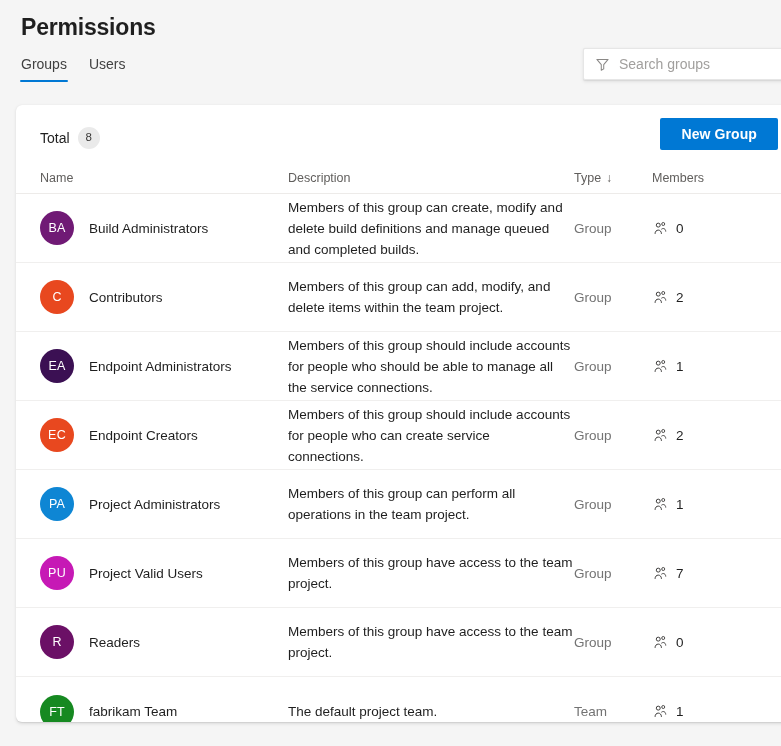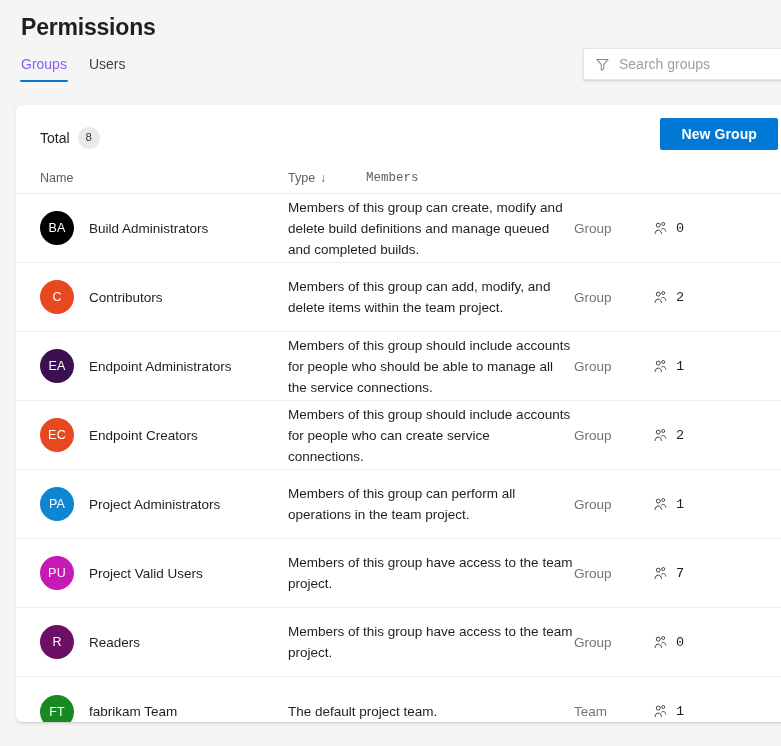--- a/index.html
+++ b/index.html
@@ -48,21 +48,21 @@
     align-items: flex-start;
   }
   .tab {
     position: relative;
     font-size: 14px;
     color: #424242;
     padding: 2px 1px 9px 1px;
     cursor: pointer;
     line-height: 18px;
   }
-  .tab.active { color: #8b5cf6; }
+  .tab.active { color: #404040; }
   .tab.active::after {
     content: "";
     position: absolute;
     left: 0; right: 0; bottom: 0;
     height: 2px;
     background: #0078d4;
     border-radius: 1px;
   }
 
   .search-wrap {
@@ -175,21 +175,21 @@
     font-size: 12.5px;
     color: #605e5c;
     font-weight: 400;
     display: flex;
     align-items: center;
     gap: 5px;
   }
   .col-name { width: 248px; flex: 0 0 248px; }
   .col-desc { width: 286px; flex: 0 0 286px; }
   .col-type { width: 78px; flex: 0 0 78px; }
-  .col-members { width: 90px; flex: 0 0 90px; font-family: Liberation Mono, monospace; }
+  .col-members { width: 90px; flex: 0 0 90px; }
 
   .sort-arrow {
     display: inline-block;
     color: #605e5c;
     font-size: 12px;
     line-height: 1;
   }
 
   .row {
     display: flex;
@@ -283,33 +283,36 @@
       </div>
       <button class="new-group-btn">New Group</button>
     </div>
 
     <div class="table">
 
       <div class="thead">
         <div class="th col-name">
           <span>Name</span>
         </div>
+        <div class="th col-desc">
+          <span>Description</span>
+        </div>
         <div class="th col-type">
           <span>Type</span>
           <span class="sort-arrow">↓</span>
         </div>
         <div class="th col-members">
           <span>Members</span>
         </div>
       </div>
 
       <div id="rows-container">
           <div class="row">
             <div class="cell col-name name-cell">
-              <span class="avatar" style="background: #000000;">BA</span>
+              <span class="avatar" style="background: #701a75;">BA</span>
               <span class="name-text">Build Administrators</span>
             </div>
             <div class="cell col-desc"><span class="desc-text">Members of this group can create, modify and delete build definitions and manage queued and completed builds.</span></div>
             <div class="cell col-type"><span class="type-text">Group</span></div>
             <div class="cell col-members members-cell">
               <span class="people-icon">
                 <svg width="15" height="15" viewBox="0 0 16 16" fill="none" aria-hidden="true">
                   <circle cx="5.6" cy="4.4" r="2.1" stroke="#323130" stroke-width="1"></circle>
                   <path d="M2.2 13.3c0-2.1 1.5-3.6 3.4-3.6s3.4 1.5 3.4 3.6" stroke="#323130" stroke-width="1" stroke-linecap="round"></path>
                   <circle cx="10.9" cy="3.2" r="1.6" stroke="#323130" stroke-width="0.9"></circle>

